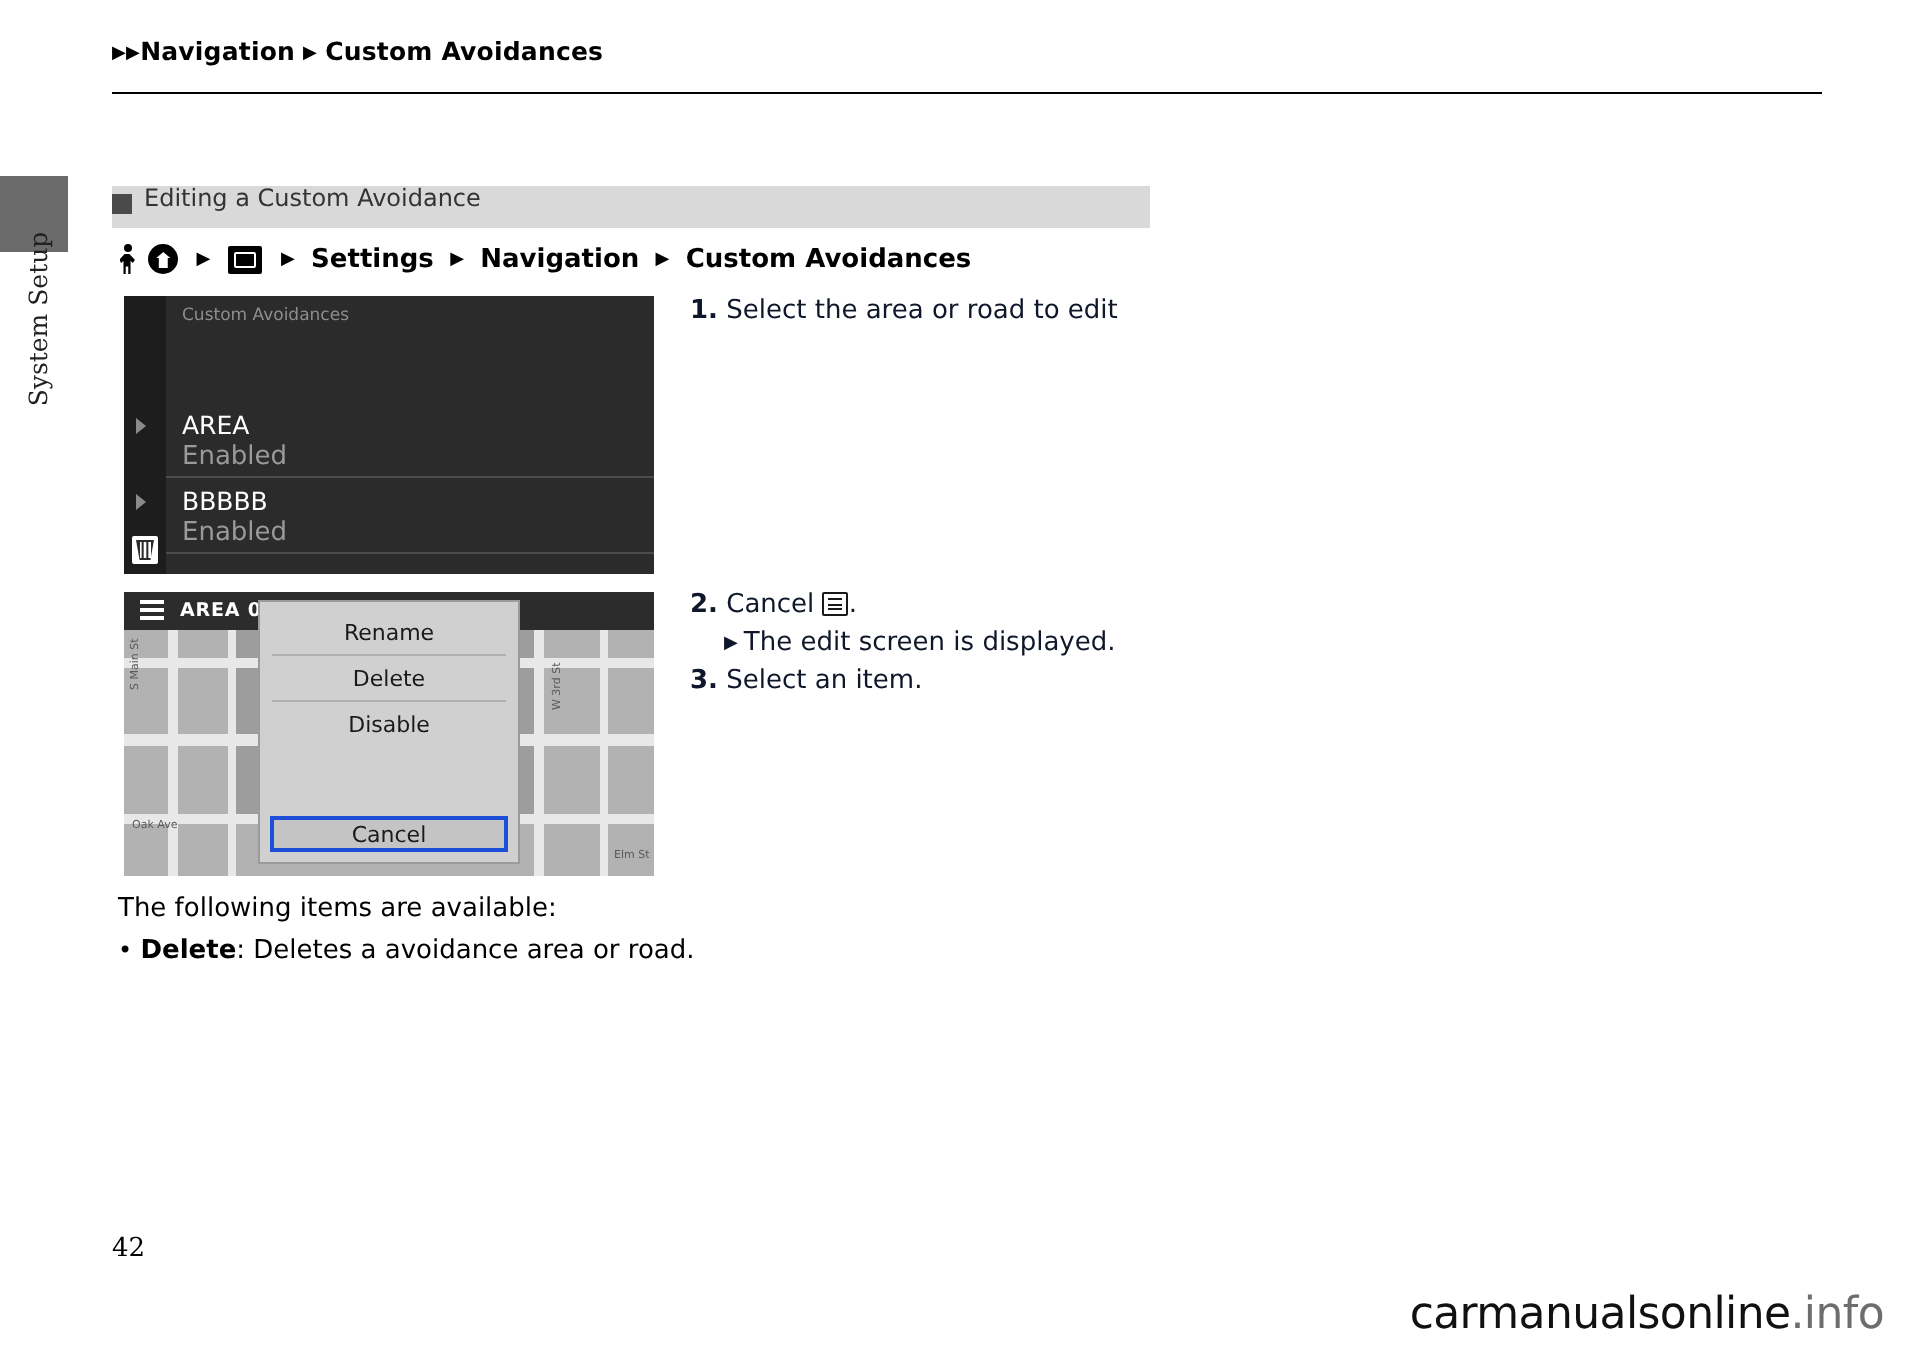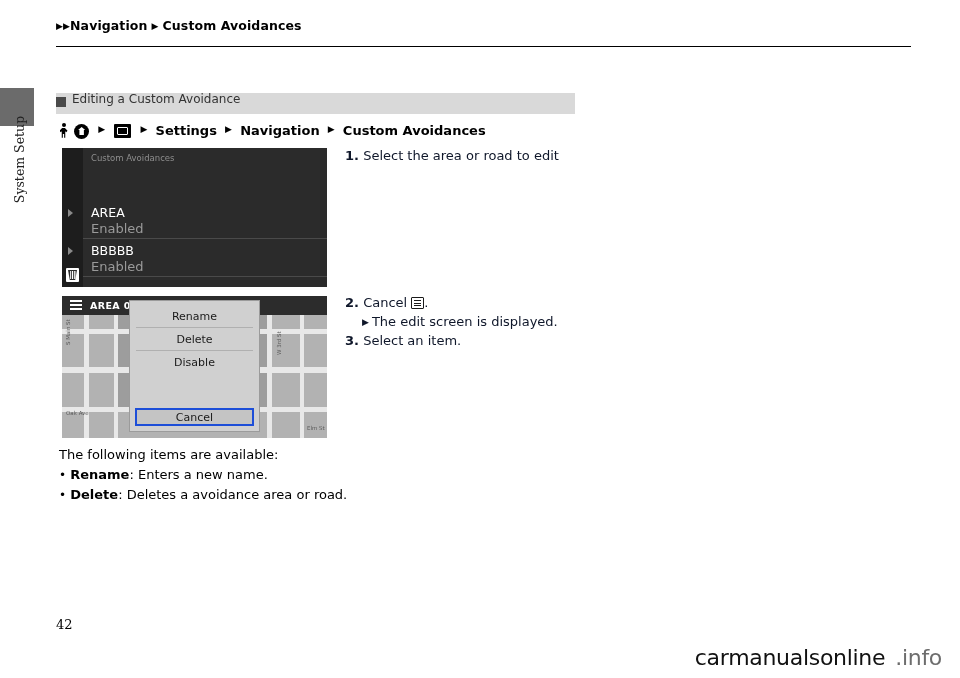--- a/index.html
+++ b/index.html
@@ -431,21 +431,21 @@
   }
   .watermark {
     position: absolute;
     right: 18px;
     bottom: 8px;
     font-size: 22px;
     color: #111;
     font-family: "DejaVu Sans", "Liberation Sans", sans-serif;
     letter-spacing: -0.3px;
   }
-  .watermark .light { color: #6d6d6d; margin-left: 10px; }
+  .watermark .light { color: #6d6d6d; }
 </style>
 </head>
 <body>
 
 <div class="breadcrumb">
   <span class="arrow">▶</span><span class="arrow">▶</span><span>Navigation</span><span class="arrow" style="margin:0 4px;">▶</span><span>Custom Avoidances</span>
 </div>
 <div class="header-rule"></div>
 
 <div class="side-tab"></div>
@@ -555,22 +555,18 @@
 
 <div class="instr step3">
   <b>3.</b>
   <span>Select an item.</span>
 </div>
 
 <div class="bottom-text">
   <div>The following items are available:</div>
   <div class="bullet-row">
     <span class="bullet">•</span>
-    <span class="kw">Rename</span><span>: Enters a new name.</span>
-  </div>
-  <div class="bullet-row">
-    <span class="bullet">•</span>
     <span class="kw">Delete</span><span>: Deletes a avoidance area or road.</span>
   </div>
 </div>
 
 <div class="page-num">42</div>
 <div class="watermark"><span>carmanualsonline</span><span class="light">.info</span></div>
 
 </body></html>

